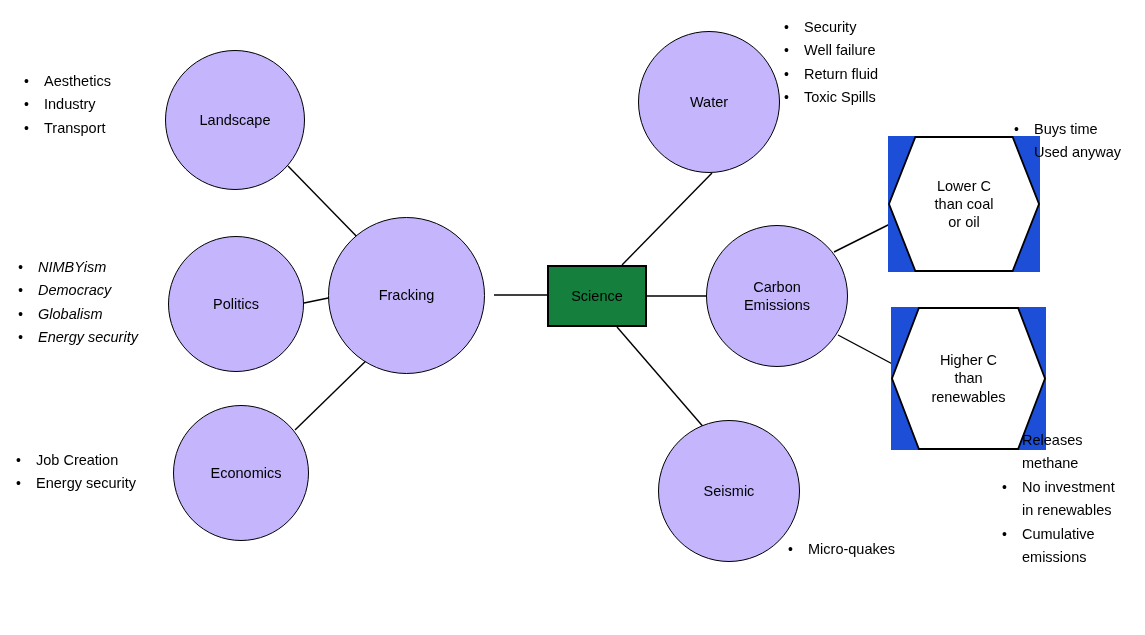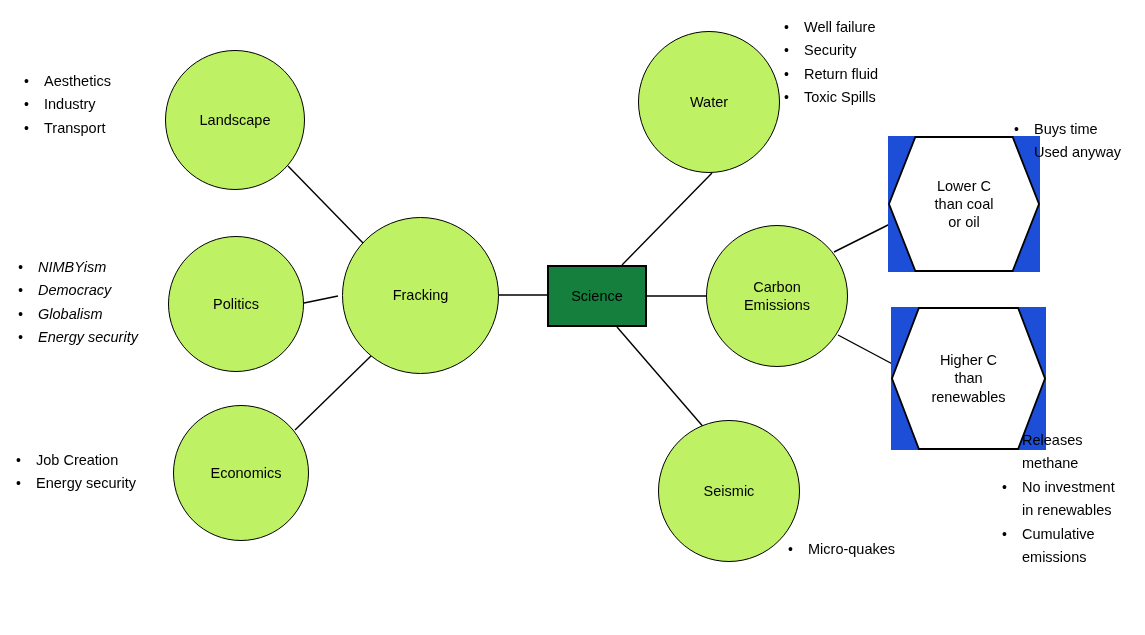--- a/index.html
+++ b/index.html
@@ -30,21 +30,21 @@
     justify-content: center;
     text-align: center;
     color: #000000;
     font-size: 14.5px;
     line-height: 1.25;
     box-sizing: border-box;
   }
   .circle {
     border: 1.6px solid #000000;
     border-radius: 50%;
-    background: #bef264;
+    background: #c4b5fd;
   }
   .rect {
     border: 2px solid #000000;
     background: #15803d;
   }
   .hex {
     background: #1d4ed8;
   }
   .hex .hexlabel {
     position: relative;
@@ -100,21 +100,21 @@
   <div id="nodes">
       <div class="node circle" style="left: 165px; top: 50px; width: 140px; height: 140px;">
         <span class="hexlabel" style="white-space: pre-line;">Landscape</span>
       </div>
       <div class="node circle" style="left: 168px; top: 236px; width: 136px; height: 136px;">
         <span class="hexlabel" style="white-space: pre-line;">Politics</span>
       </div>
       <div class="node circle" style="left: 173px; top: 405px; width: 136px; height: 136px;">
         <span class="hexlabel" style="white-space: pre-line; padding-left: 10px;">Economics</span>
       </div>
-      <div class="node circle" style="left: 342px; top: 217px; width: 157px; height: 157px;">
+      <div class="node circle" style="left: 328px; top: 217px; width: 157px; height: 157px;">
         <span class="hexlabel" style="white-space: pre-line;">Fracking</span>
       </div>
       <div class="node rect" style="left: 547px; top: 265px; width: 100px; height: 62px;">
         <span class="hexlabel" style="white-space: pre-line;">Science</span>
       </div>
       <div class="node circle" style="left: 638px; top: 31px; width: 142px; height: 142px;">
         <span class="hexlabel" style="white-space: pre-line;">Water</span>
       </div>
       <div class="node circle" style="left: 706px; top: 225px; width: 142px; height: 142px;">
         <span class="hexlabel" style="white-space: pre-line;">Carbon
@@ -157,22 +157,22 @@
         </ul>
       </div>
       <div class="bullets" style="left: 14px; top: 449px; width: 160px;">
         <ul>
           <li>Job Creation</li>
           <li>Energy  security</li>
         </ul>
       </div>
       <div class="bullets" style="left: 782px; top: 16px; width: 170px;">
         <ul>
+          <li>Security</li>
           <li>Well failure</li>
-          <li>Security</li>
           <li>Return fluid</li>
           <li>Toxic Spills</li>
         </ul>
       </div>
       <div class="bullets" style="left: 1012px; top: 118px; width: 135px;">
         <ul>
           <li>Buys time</li>
           <li>Used anyway</li>
         </ul>
       </div>

